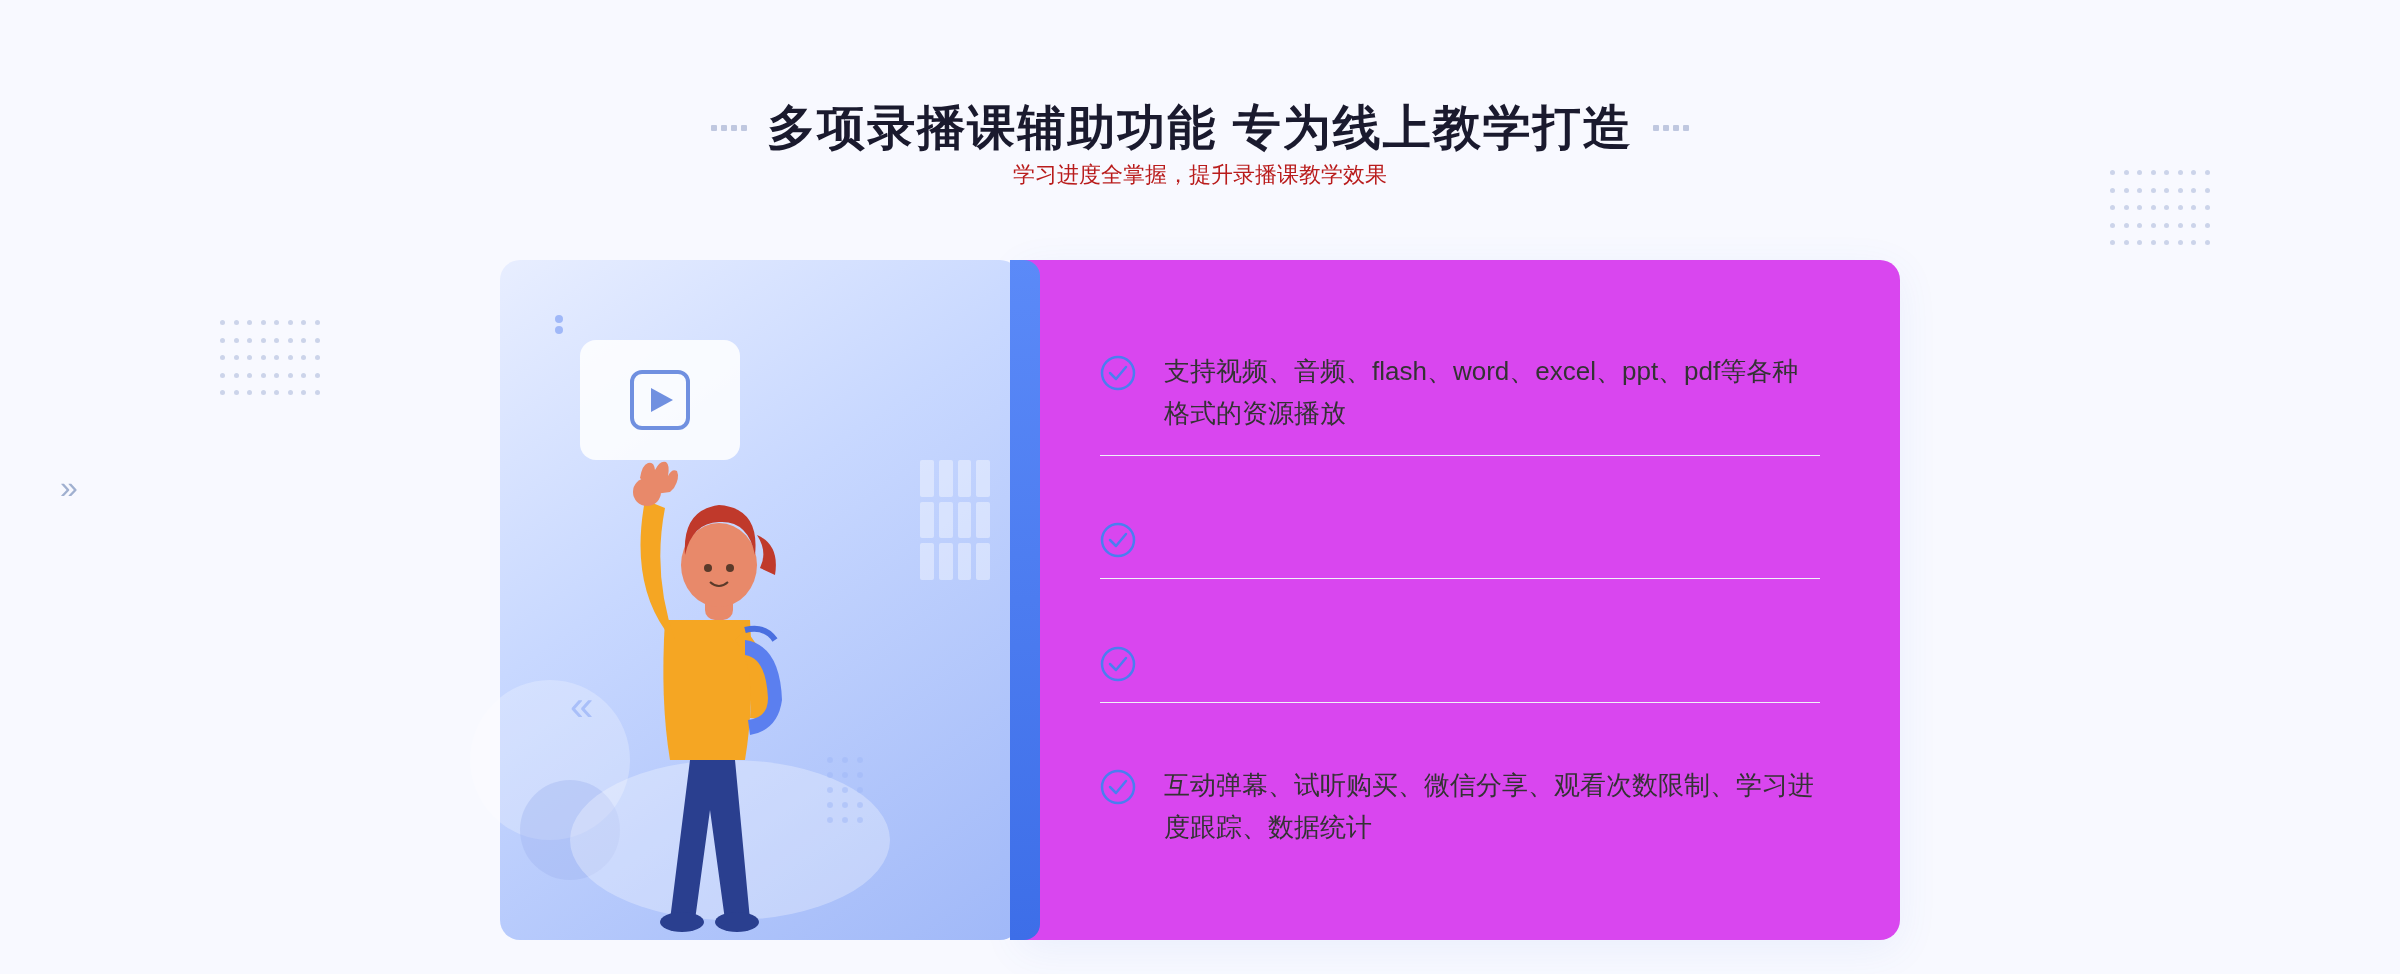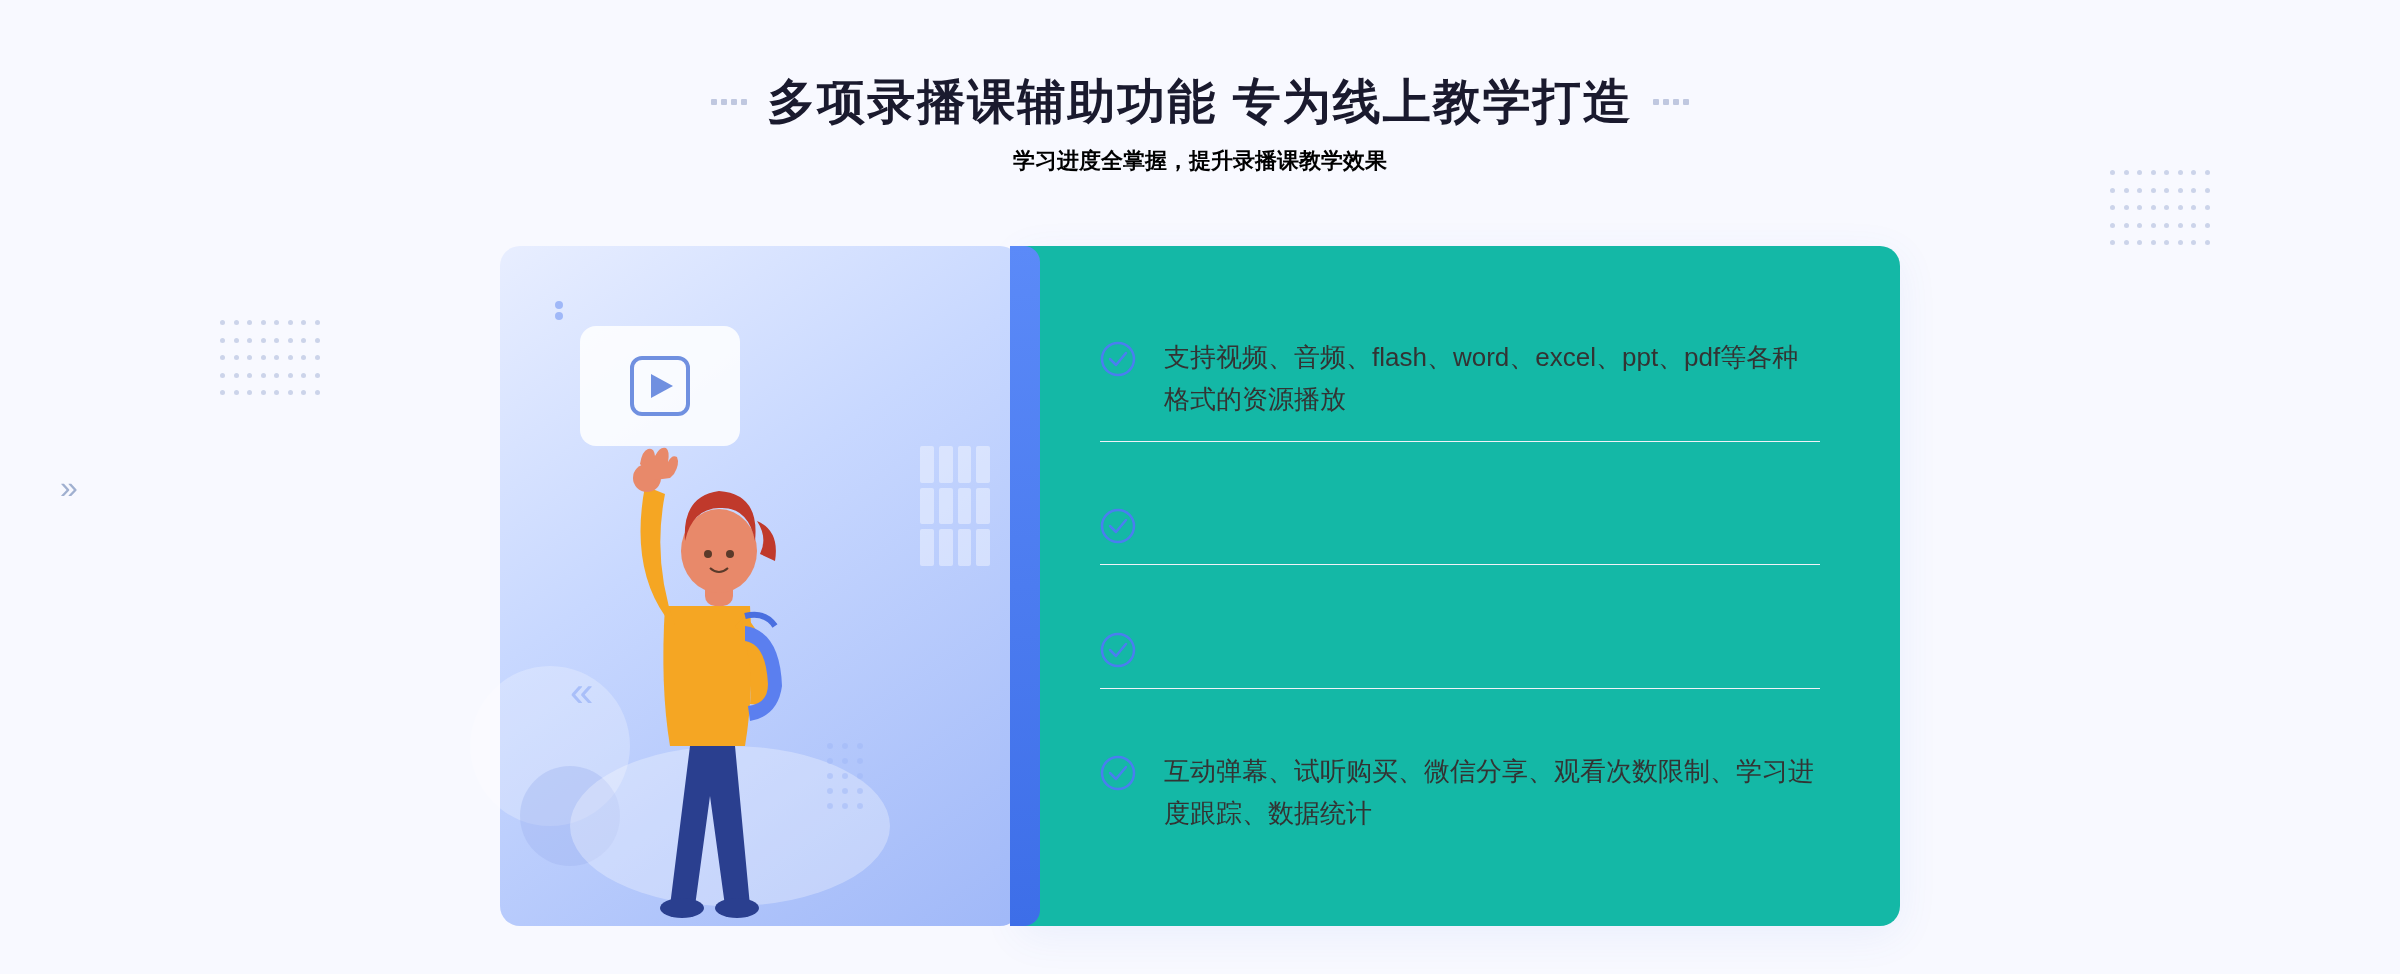--- a/index.html
+++ b/index.html
@@ -33,20 +33,21 @@
       padding-top: 70px;
       margin-bottom: 50px;
       position: relative;
     }
 
     .header-decorators {
       display: flex;
       align-items: center;
       justify-content: center;
       gap: 20px;
+      margin-top: 26px;
     }
 
     .decorator-dots {
       display: flex;
       gap: 4px;
       align-items: center;
     }
 
     .decorator-dots span {
       display: inline-block;
@@ -58,23 +59,23 @@
 
     .main-title {
       font-size: 48px;
       font-weight: 600;
       color: #1a1a2e;
       letter-spacing: 2px;
     }
 
     .sub-title {
       font-size: 22px;
-      color: #000000;
-      margin-top: 12px;
-      font-weight: 700;
+      color: #b91c1c;
+      margin-top: 0;
+      font-weight: 400;
     }
 
     
     .main-content {
       display: flex;
       width: 1400px;
       height: 720px;
       position: relative;
     }
 
@@ -189,21 +190,21 @@
       top: 0;
       width: 30px;
       height: 100%;
       background: linear-gradient(180deg, #5b8af8 0%, #3d6ee8 100%);
       border-radius: 0 16px 16px 0;
     }
 
     
     .features-panel {
       flex: 1;
-      background: #14b8a6;
+      background: #d946ef;
       border-radius: 0 20px 20px 0;
       margin-top: 20px;
       height: 680px;
       padding: 50px 80px;
       display: flex;
       flex-direction: column;
       justify-content: space-around;
       box-shadow: 0 10px 40px rgba(80, 120, 220, 0.08);
     }
 

